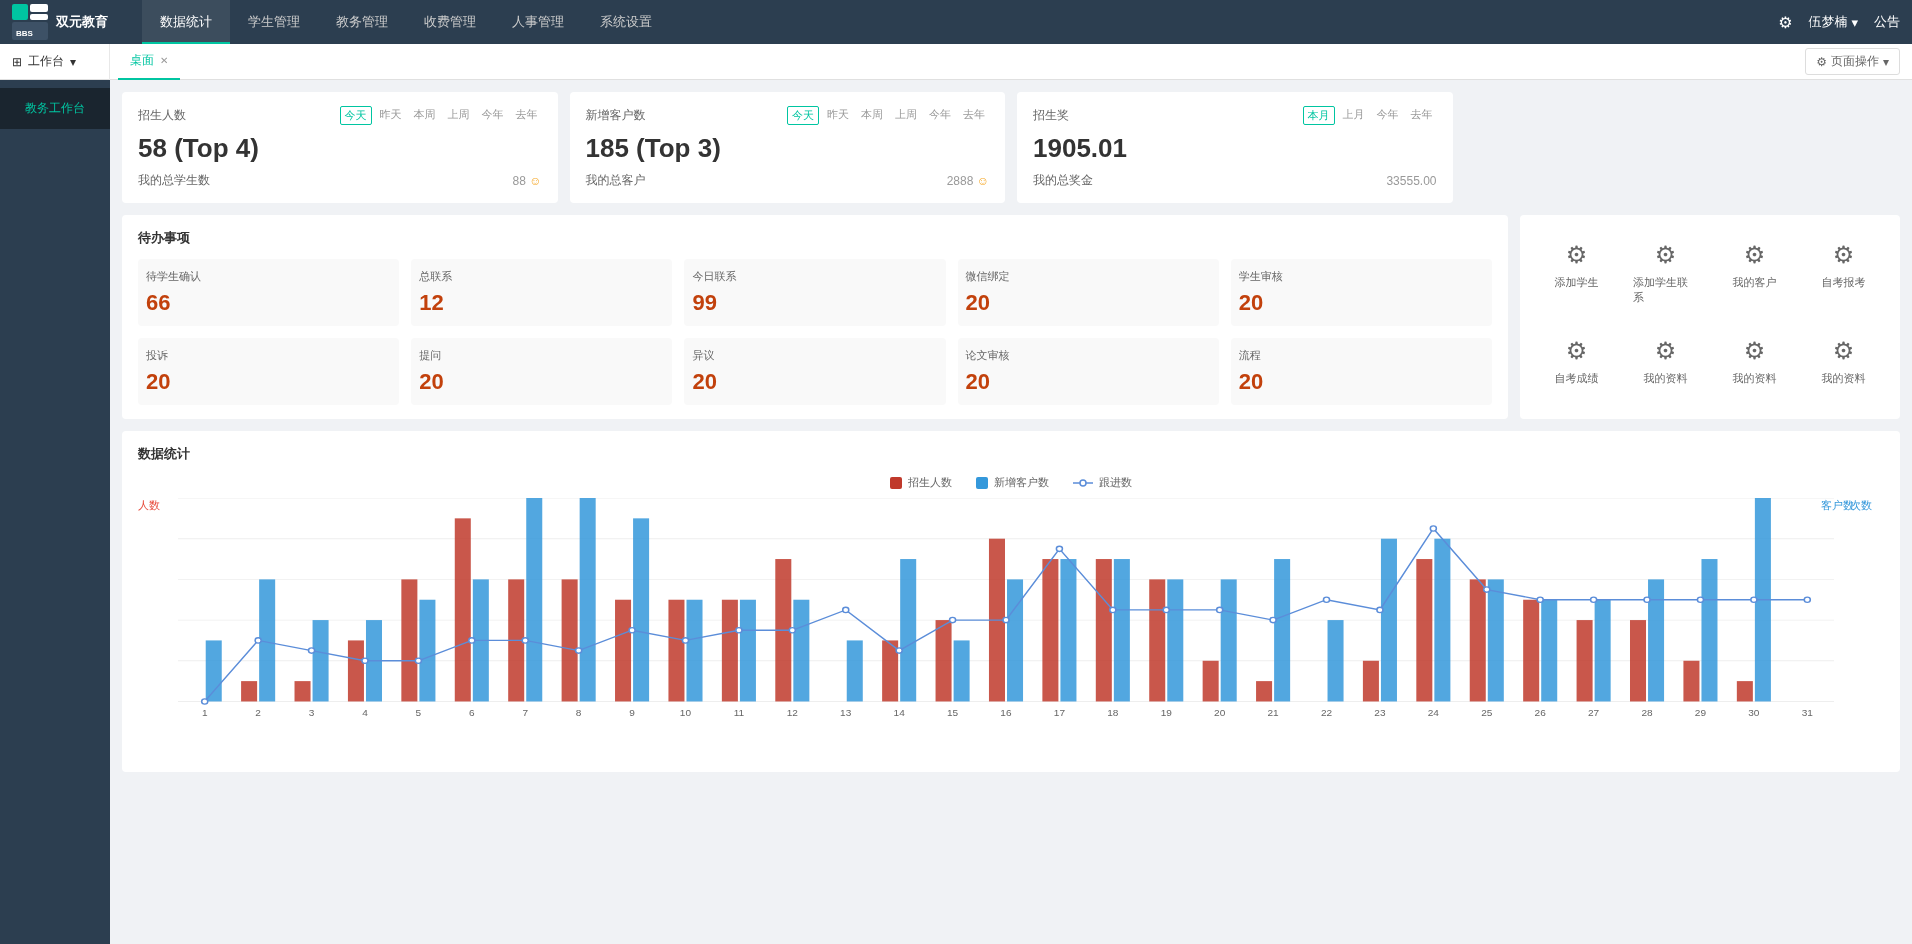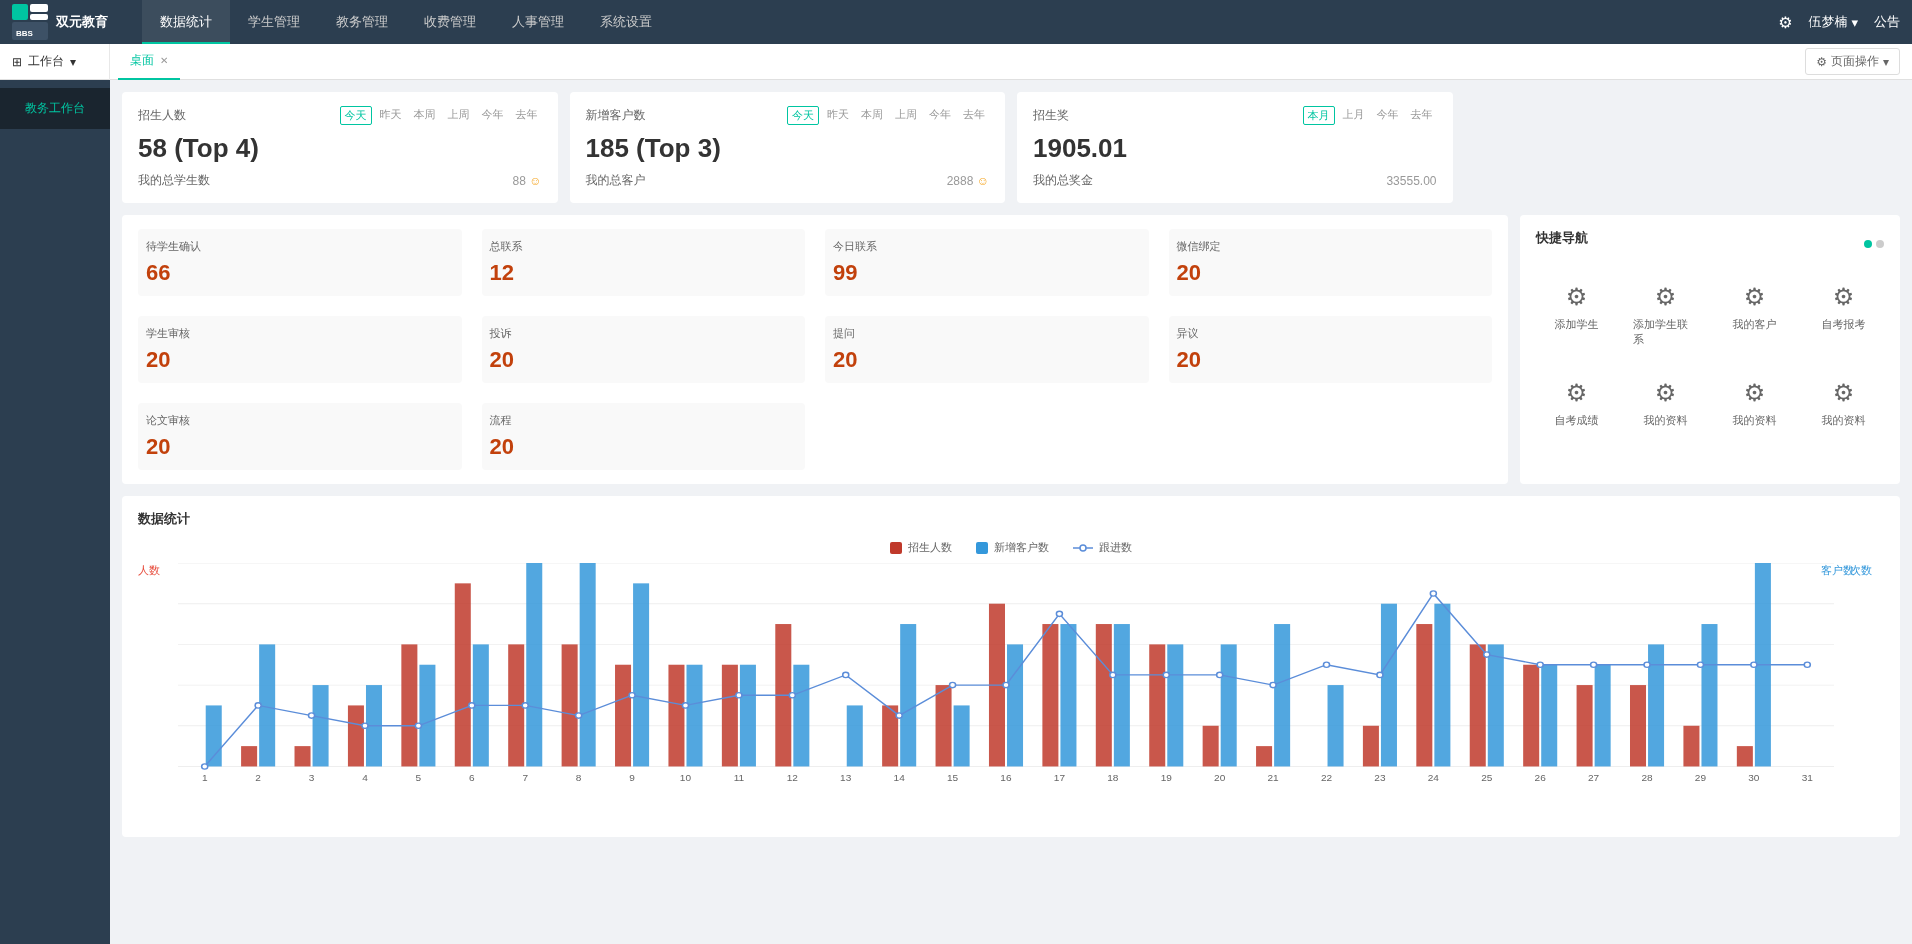--- a/index.html
+++ b/index.html
@@ -176,22 +176,22 @@
       margin-bottom: 12px;
     }
     .todo-card {
       background: #fff;
       border-radius: 4px;
       padding: 14px 16px;
     }
     .section-title { font-size: 13px; font-weight: bold; color: #333; margin-bottom: 12px; }
     .todo-grid {
       display: grid;
-      grid-template-columns: repeat(4, 1fr);
-      gap: 20px;
+      grid-template-columns: repeat(5, 1fr);
+      gap: 12px;
     }
     .todo-item {
       background: #f9f9f9;
       border-radius: 4px;
       padding: 10px 8px;
       cursor: pointer;
     }
     .todo-item-label { font-size: 11px; color: #666; margin-bottom: 6px; }
     .todo-item-value { font-size: 22px; font-weight: bold; color: #c2410c; }
 
@@ -394,20 +394,21 @@
         <div class="stat-value">1905.01</div>
         <div class="stat-footer">
           <span class="sub-label">我的总奖金</span>
           <span class="total">33555.00</span>
         </div>
       </div>
     </div>
 
     <div class="mid-row">
       <div class="todo-card">
+        <div class="section-title">待办事项</div>
         <div class="todo-grid" id="todo-grid">
             <div class="todo-item">
               <div class="todo-item-label">待学生确认</div>
               <div class="todo-item-value">66</div>
             </div>
             <div class="todo-item">
               <div class="todo-item-label">总联系</div>
               <div class="todo-item-value">12</div>
             </div>
             <div class="todo-item">
@@ -438,27 +439,20 @@
               <div class="todo-item-label">论文审核</div>
               <div class="todo-item-value">20</div>
             </div>
             <div class="todo-item">
               <div class="todo-item-label">流程</div>
               <div class="todo-item-value">20</div>
             </div>
           </div>
       </div>
       <div class="quick-nav-card">
-        <div class="quick-nav-header">
-          <div class="section-title">快捷导航</div>
-          <div class="dots">
-            <div class="dot active"></div>
-            <div class="dot"></div>
-          </div>
-        </div>
         <div class="quick-nav-grid" id="quick-nav-grid">
             <div class="quick-nav-item">
               <div class="gear-icon">⚙</div>
               <div class="quick-nav-label">添加学生</div>
             </div>
             <div class="quick-nav-item">
               <div class="gear-icon">⚙</div>
               <div class="quick-nav-label">添加学生联系</div>
             </div>
             <div class="quick-nav-item">

